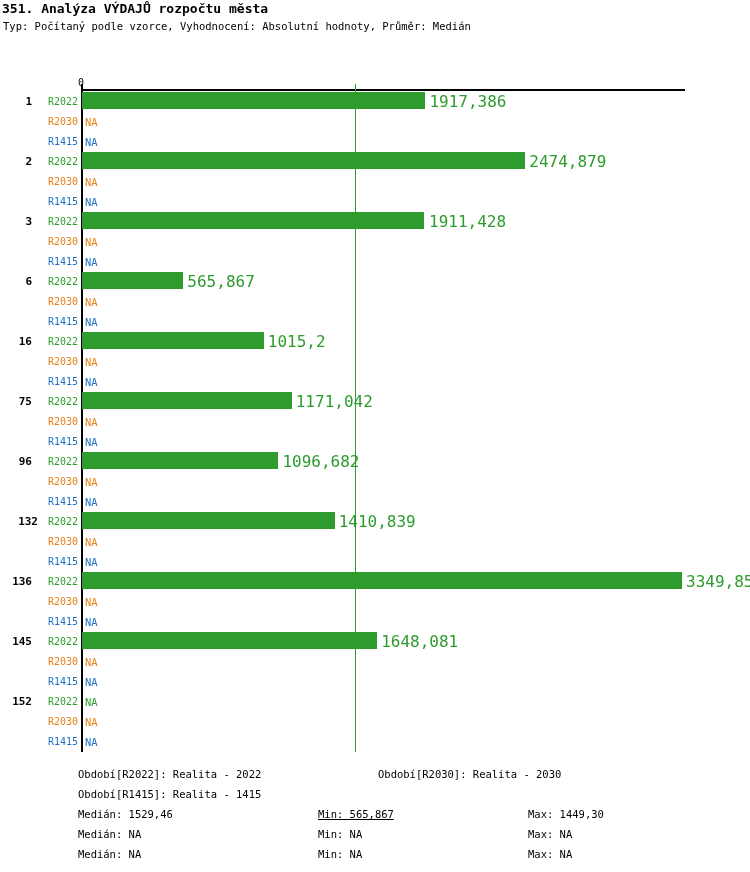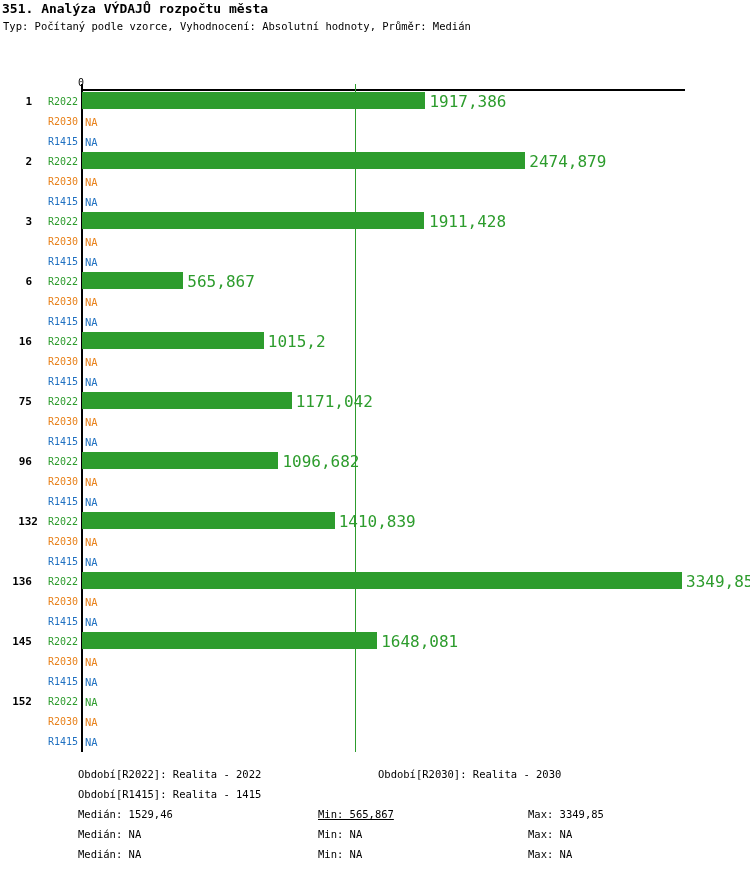--- a/index.html
+++ b/index.html
@@ -221,21 +221,21 @@
     </div>
 </div>
 
 <div id="footer">
   <div class="legend-cell" style="left:78px; top:6px;">Období[R2022]: Realita - 2022</div>
   <div class="legend-cell" style="left:378px; top:6px;">Období[R2030]: Realita - 2030</div>
   <div class="legend-cell" style="left:78px; top:26px;">Období[R1415]: Realita - 1415</div>
 
   <div class="legend-cell" style="left:78px; top:46px;">Medián: 1529,46</div>
   <div class="legend-cell" style="left:318px; top:46px;text-decoration:underline;">Min: 565,867</div>
-  <div class="legend-cell" style="left:528px; top:46px;">Max: 3349,85</div>
+  <div class="legend-cell" style="left:528px; top:46px;">Max: 1449,30</div>
 
   <div class="legend-cell" style="left:78px; top:66px;">Medián: NA</div>
   <div class="legend-cell" style="left:318px; top:66px;">Min: NA</div>
   <div class="legend-cell" style="left:528px; top:66px;">Max: NA</div>
 
   <div class="legend-cell" style="left:78px; top:86px;">Medián: NA</div>
   <div class="legend-cell" style="left:318px; top:86px;">Min: NA</div>
   <div class="legend-cell" style="left:528px; top:86px;">Max: NA</div>
 </div>
 

